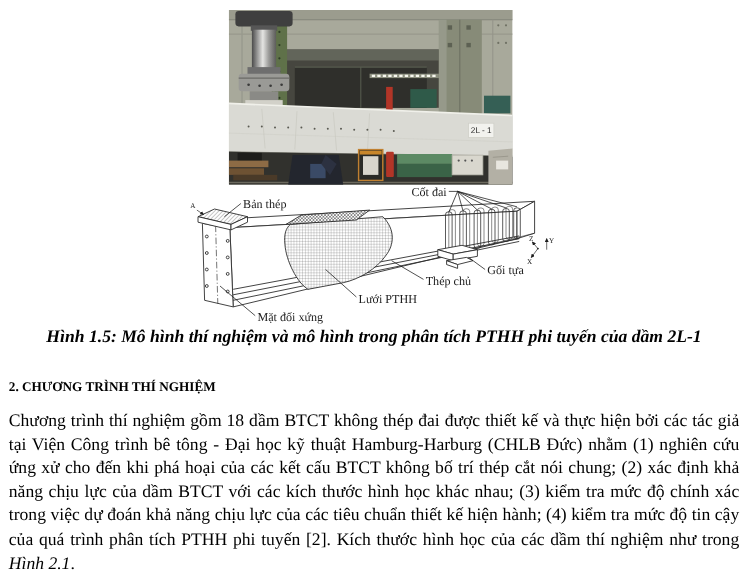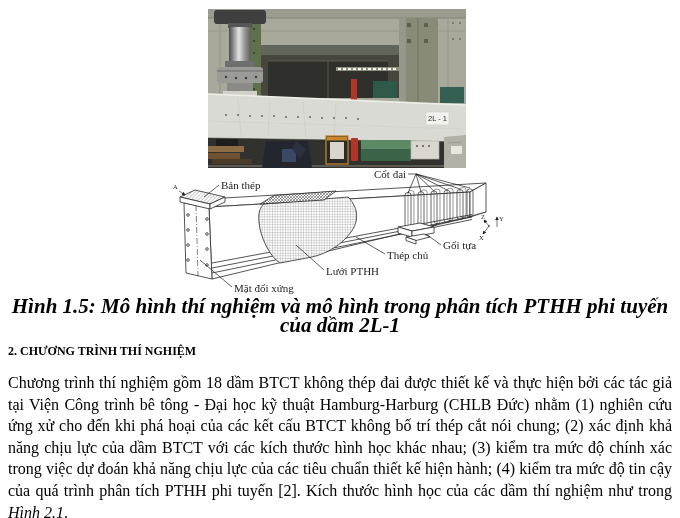--- a/index.html
+++ b/index.html
@@ -1,21 +1,21 @@
 <!DOCTYPE html>
 <html><head>
 <meta charset="utf-8">
 <style>
   html,body{margin:0;padding:0;background:#ffffff;}
   .page{position:relative;width:680px;height:518px;background:#ffffff;overflow:hidden;
         font-family:"Liberation Serif", serif;color:#000;}
   .photo-wrap{position:absolute;left:208px;top:9px;width:258px;height:201px;}
   .diagram-wrap{position:absolute;left:168px;top:167px;width:345px;height:130px;}
   .caption{position:absolute;left:8px;right:8px;top:297px;text-align:center;
-           font-weight:bold;font-style:italic;font-size:21px;line-height:19px;}
+           font-weight:bold;font-style:italic;font-size:16px;line-height:19px;}
   .heading{position:absolute;left:8px;top:344px;font-weight:bold;font-size:12px;}
   .para{position:absolute;left:8px;right:8px;top:372px;font-size:16px;line-height:21.6px;
         text-align:justify;}
   .fig-ref{font-style:italic;}
   svg text.dlabel{font-family:"Liberation Serif",serif;font-size:11px;fill:#1d1d1d;}
   svg text.axlabel{font-family:"Liberation Serif",serif;font-size:6.5px;fill:#1d1d1d;}
   svg text.beamtag{font-family:"Liberation Sans",sans-serif;font-size:7.5px;fill:#2c2c2c;}
 </style>
 </head>
 <body>

